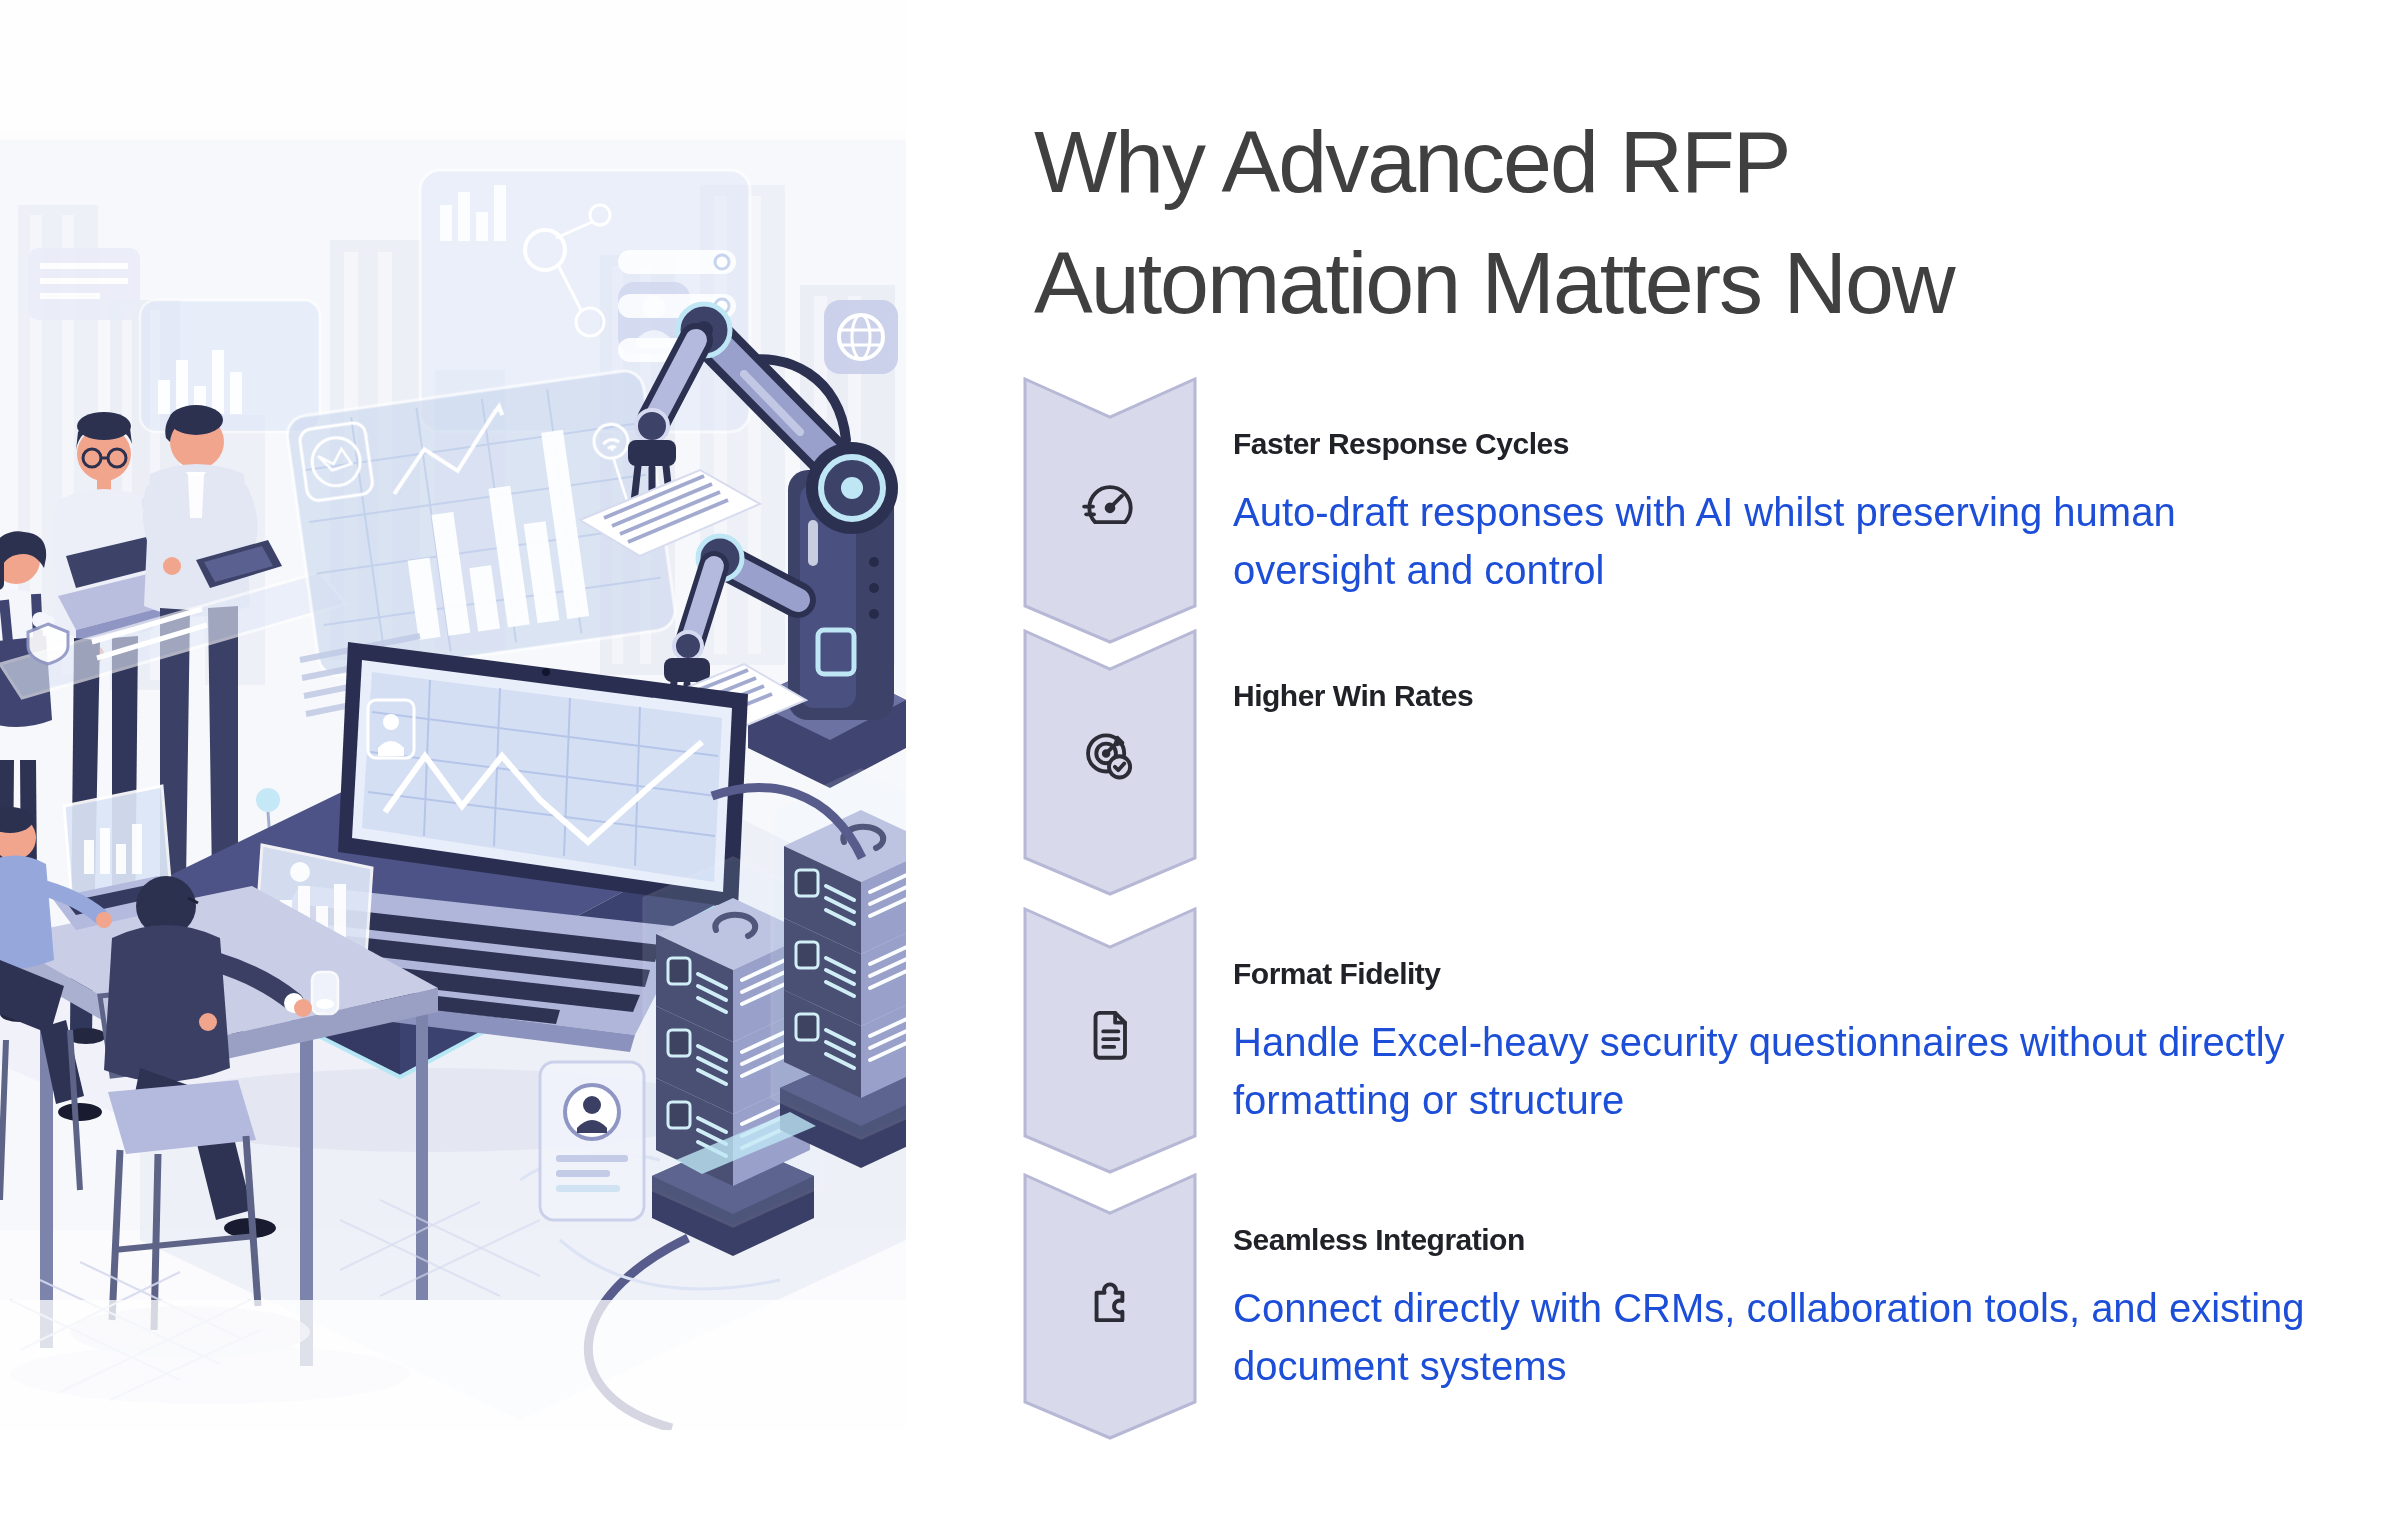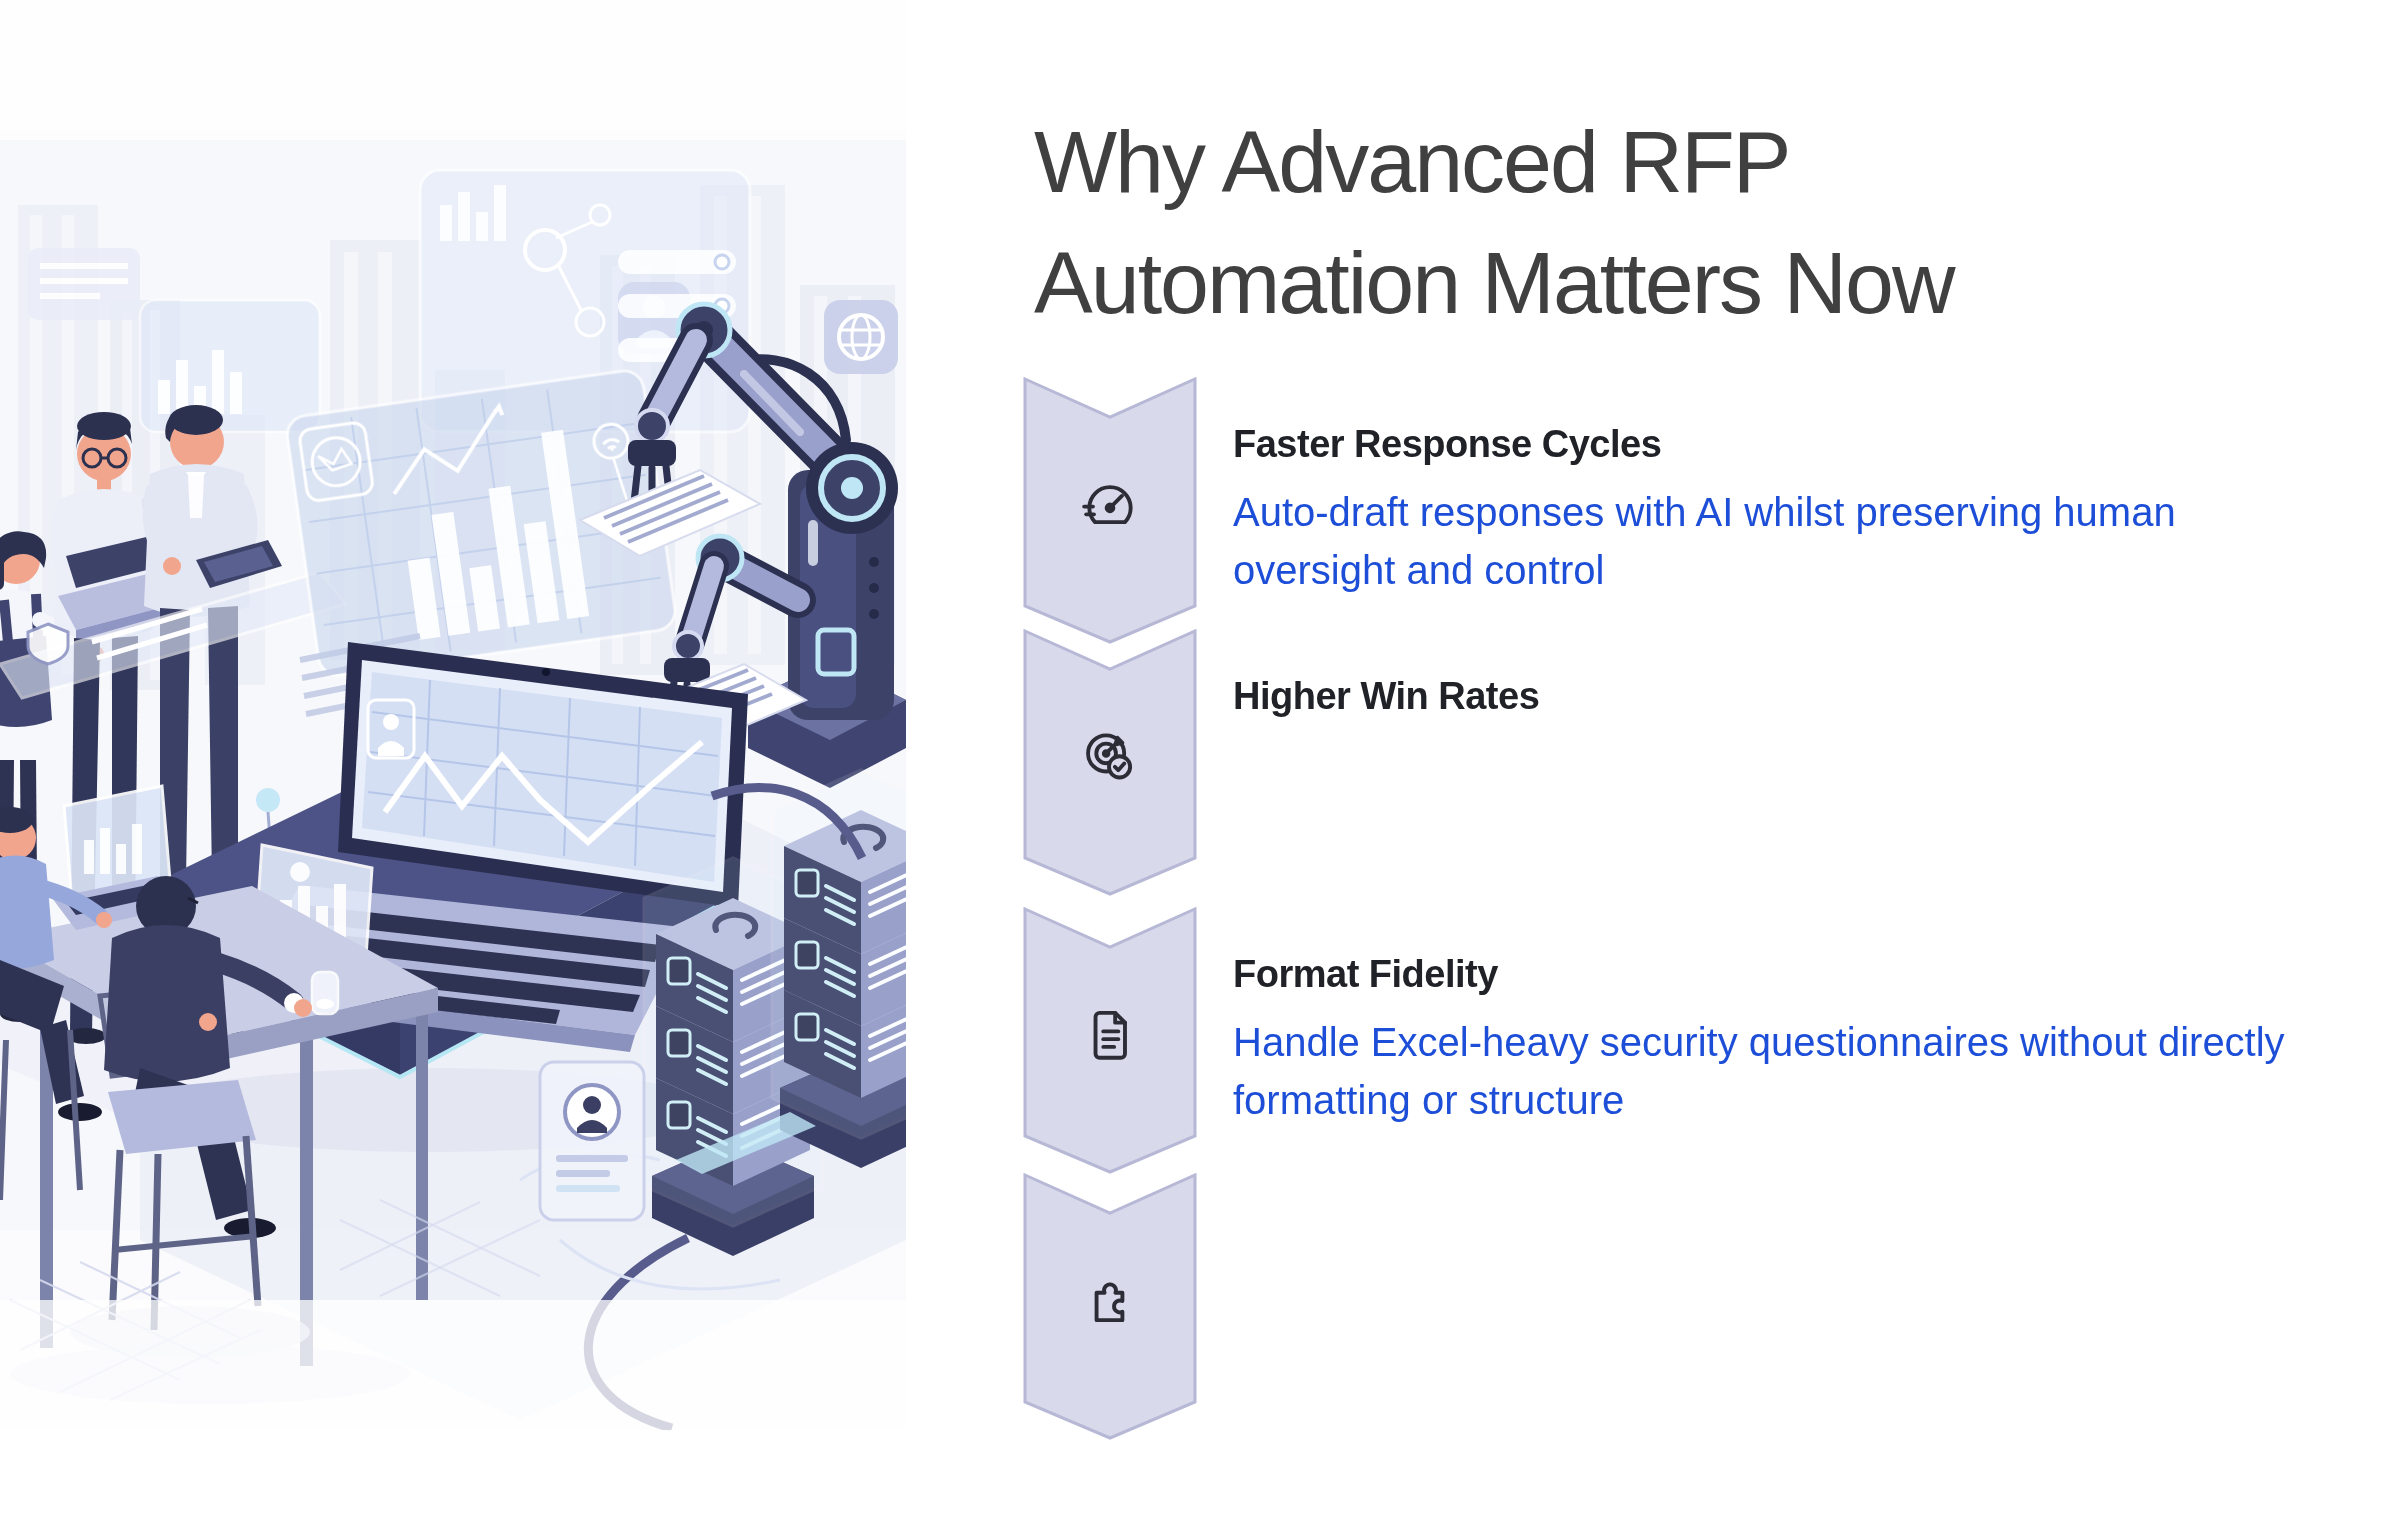--- a/index.html
+++ b/index.html
@@ -14,21 +14,21 @@
     font-size:88px;line-height:121px;font-weight:normal;letter-spacing:-2px;
     color:#404040;white-space:pre-line;
   }
   .feature-row{position:absolute;left:1023px;width:1340px;height:268px;}
   .badge{position:absolute;left:0;top:0;width:174px;height:268px;}
   .badge polygon{stroke:#b6b8d6;stroke-width:3;}
   .badge-icon{position:absolute;left:56px;top:96px;width:62px;height:62px;}
   .badge-icon svg{width:62px;height:62px;stroke:#2b2c35;fill:none;
     stroke-width:1.5;stroke-linecap:round;stroke-linejoin:round;}
   .f-text{position:absolute;left:210px;top:0;width:1120px;}
-  .f-title{margin:40px 0 0;font-size:38px;line-height:54px;font-weight:bold;
+  .f-title{margin:40px 0 0;font-size:30px;line-height:54px;font-weight:bold;
     letter-spacing:-0.5px;color:#202228;}
   .f-desc{margin:12px 0 0;font-size:40px;line-height:58px;color:#1d4ed8;
     white-space:pre-line;}
 </style>
 </head>
 <body>
 
 <svg class="illustration" viewBox="0 0 906 1538" xmlns="http://www.w3.org/2000/svg">
   <rect width="906" height="1538" fill="#fbfbfd"></rect>
   <rect y="130" width="906" height="1100" fill="#f4f5fa" opacity="0.55"></rect>
@@ -534,13 +534,18 @@
 
 <div class="feature-row" style="top:1173px">
   <svg class="badge" viewBox="0 0 174 268">
     <polygon points="2,2 87,40 172,2 172,229 87,265 2,229" fill="#d8d9ea"></polygon>
   </svg>
   <span class="badge-icon">
     <svg viewBox="0 0 24 24">
       <path d="M6.8,9.2 h3.1 a2.3,2.3 0 1 1 4.2,0 h2.7 v3.2 a2.3,2.3 0 1 0 0,4.2 v3.2 h-10 z"></path>
     </svg>
   </span>
+  <div class="f-text">
+    <h2 class="f-title">Seamless Integration</h2>
+    <p class="f-desc">Connect directly with CRMs, collaboration tools, and existing
+document systems</p>
+  </div>
 </div>
 
 </body></html>

